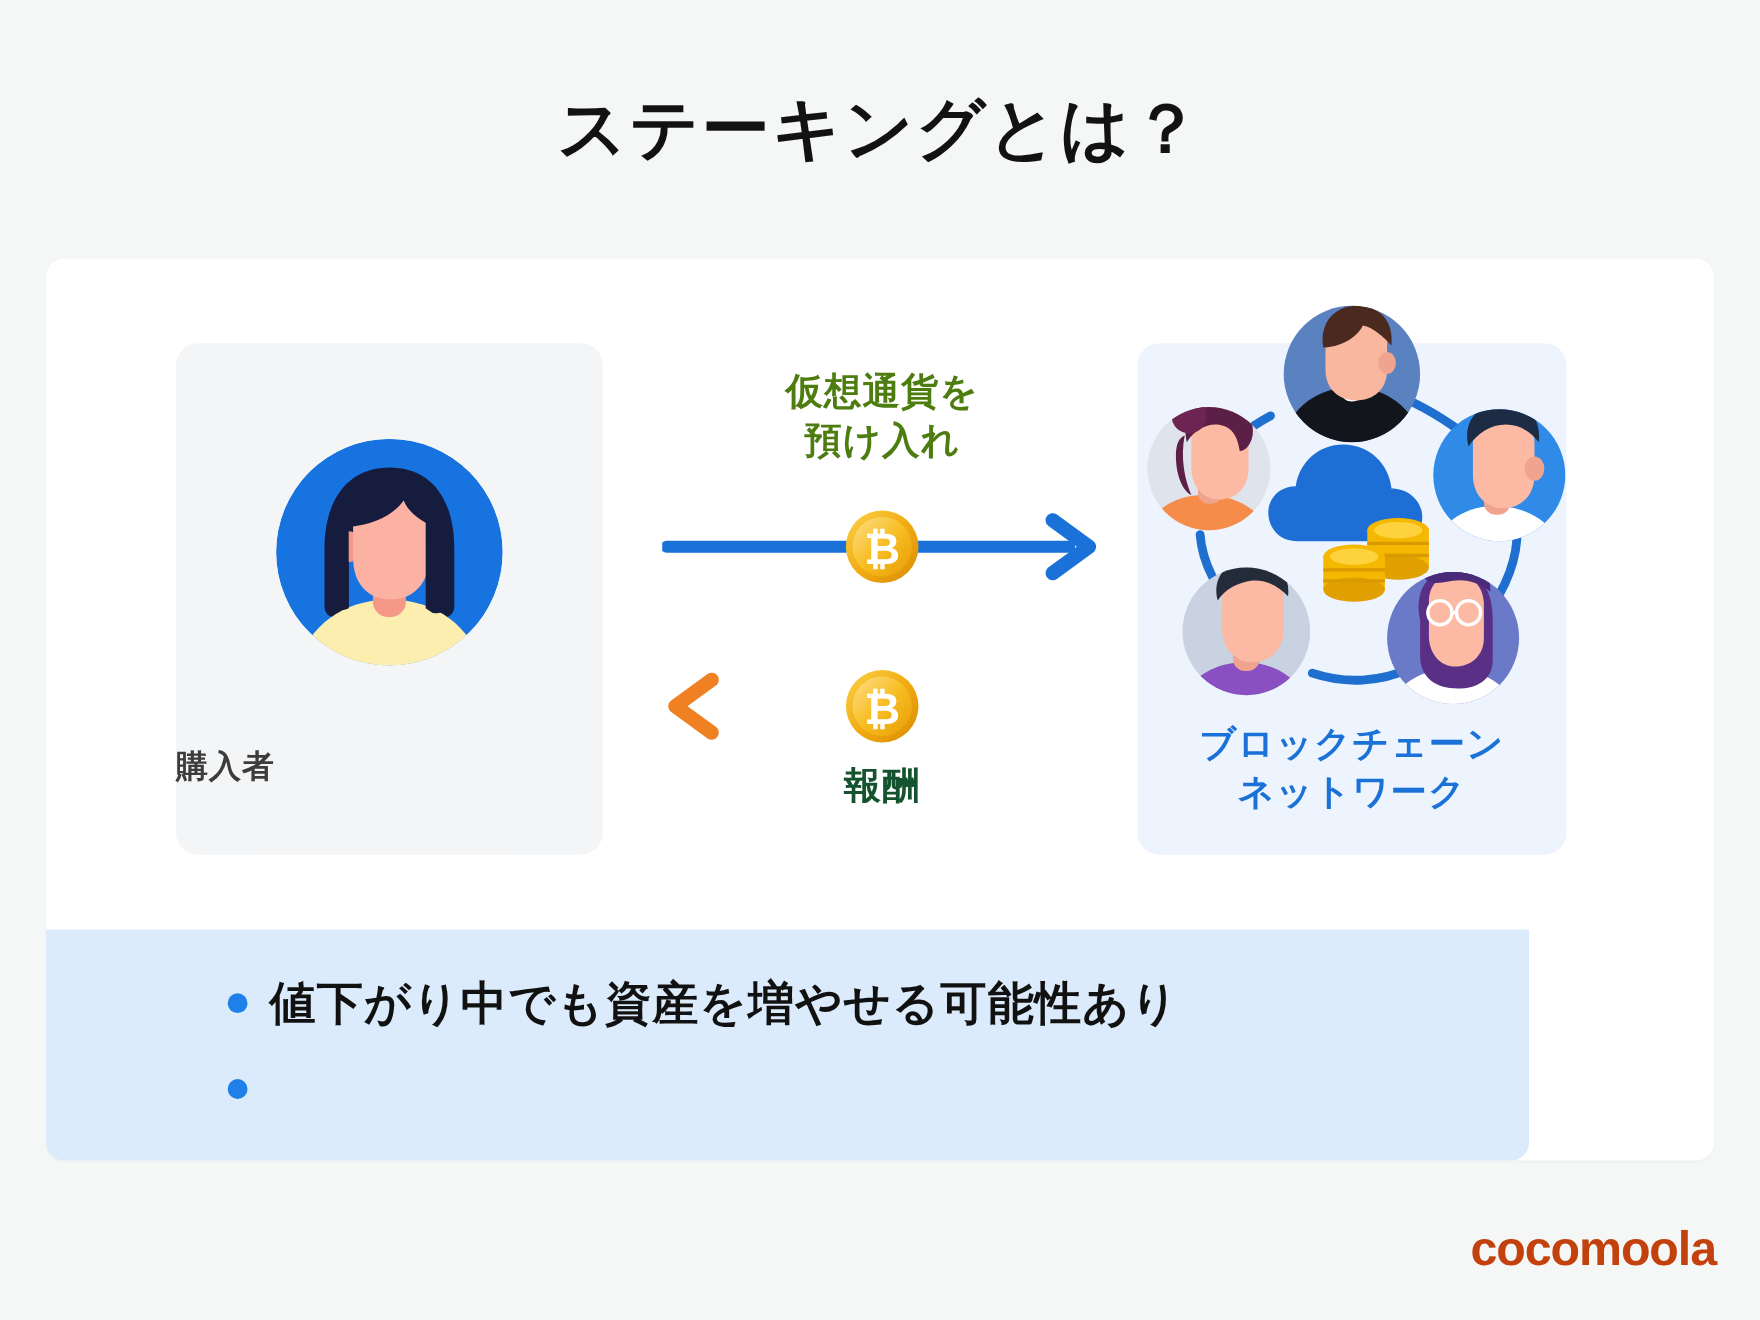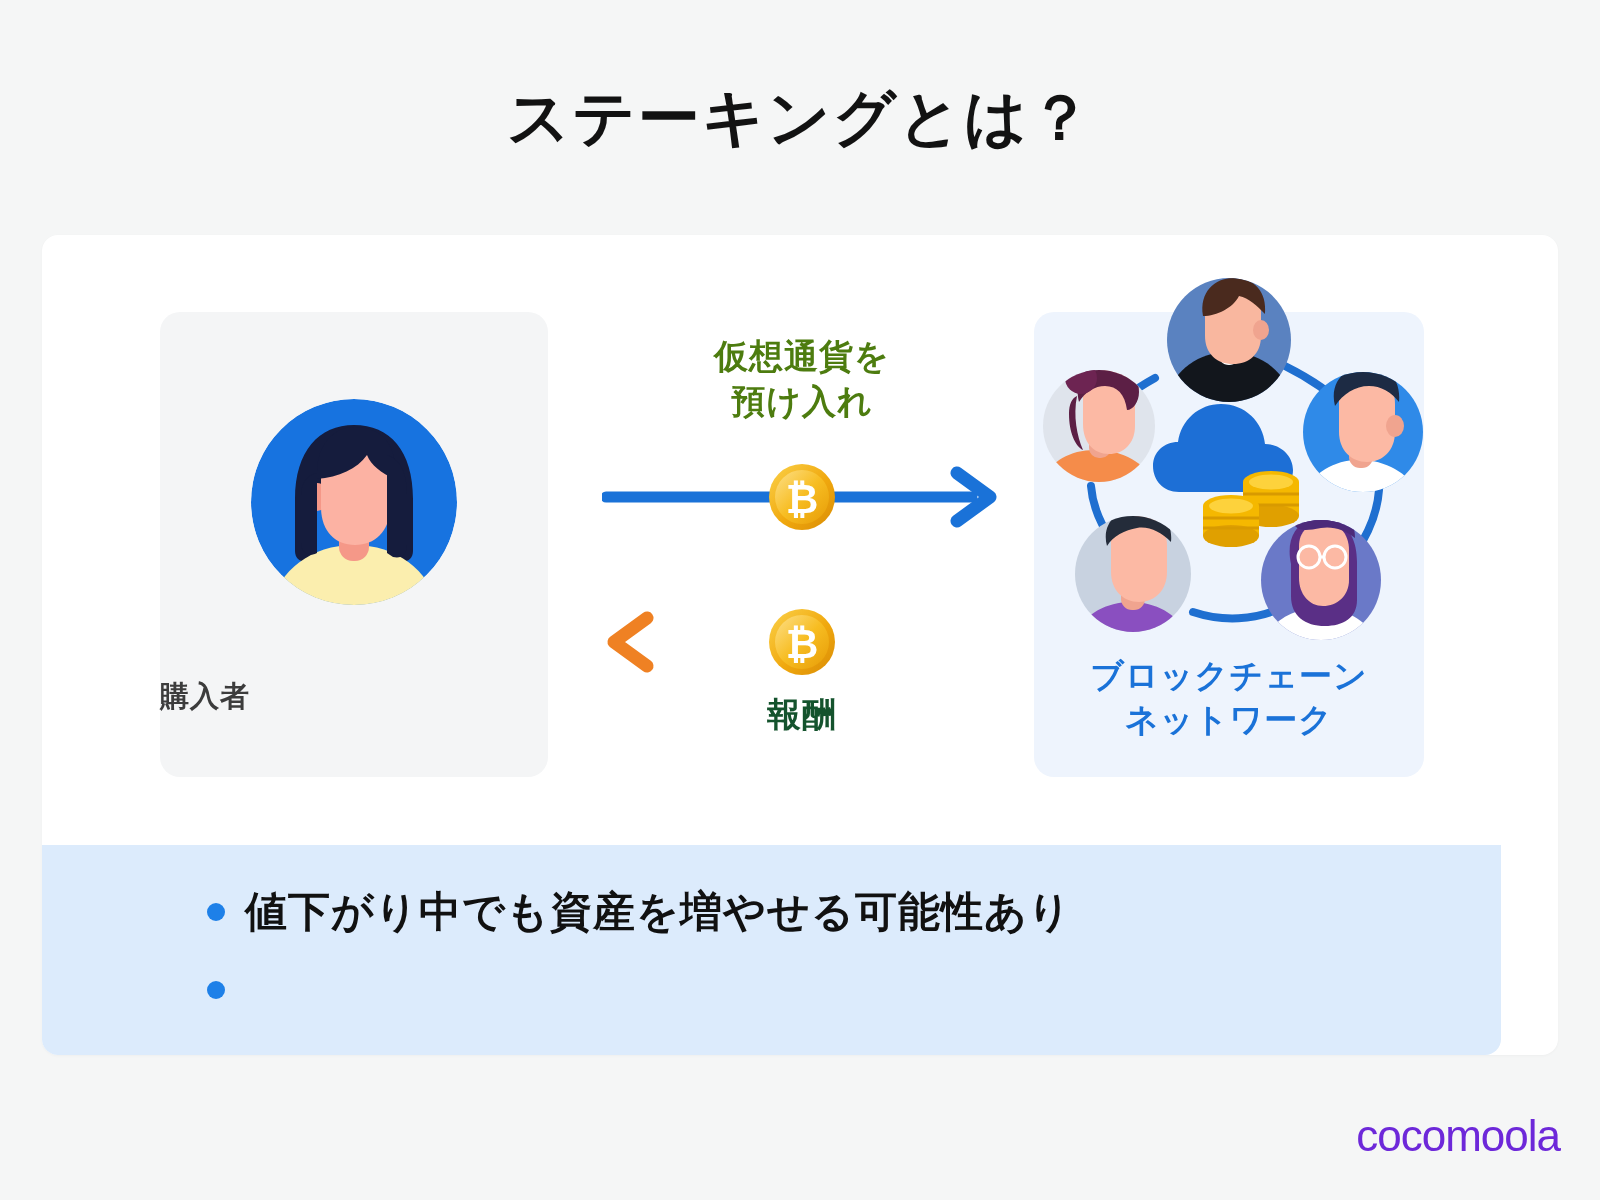--- a/index.html
+++ b/index.html
@@ -159,21 +159,21 @@
     color: #1a72d8;
     line-height: 1.32;
     letter-spacing: 1px;
   }
 
   
   .highlight-strip {
     position: absolute;
     left: 42px;
     top: 845px;
-    width: 1459px;
+    width: 1348px;
     height: 210px;
     background: #dcebfc;
     border-radius: 0 0 16px 16px;
   }
   .bullet-list {
     position: absolute;
     left: 165px;
     top: 28px;
     list-style: none;
   }
@@ -197,22 +197,22 @@
     letter-spacing: 1px;
     white-space: nowrap;
   }
 
   
   .brand {
     position: absolute;
     right: 40px;
     bottom: 42px;
     font-size: 44px;
-    font-weight: 400;
-    color: #6d28d9;
+    font-weight: 700;
+    color: #c2410c;
     letter-spacing: -1px;
     line-height: 1;
   }
 </style>
 </head>
 <body>
 
 <div id="stage">
 
   <h1 class="page-title">ステーキングとは？</h1>

